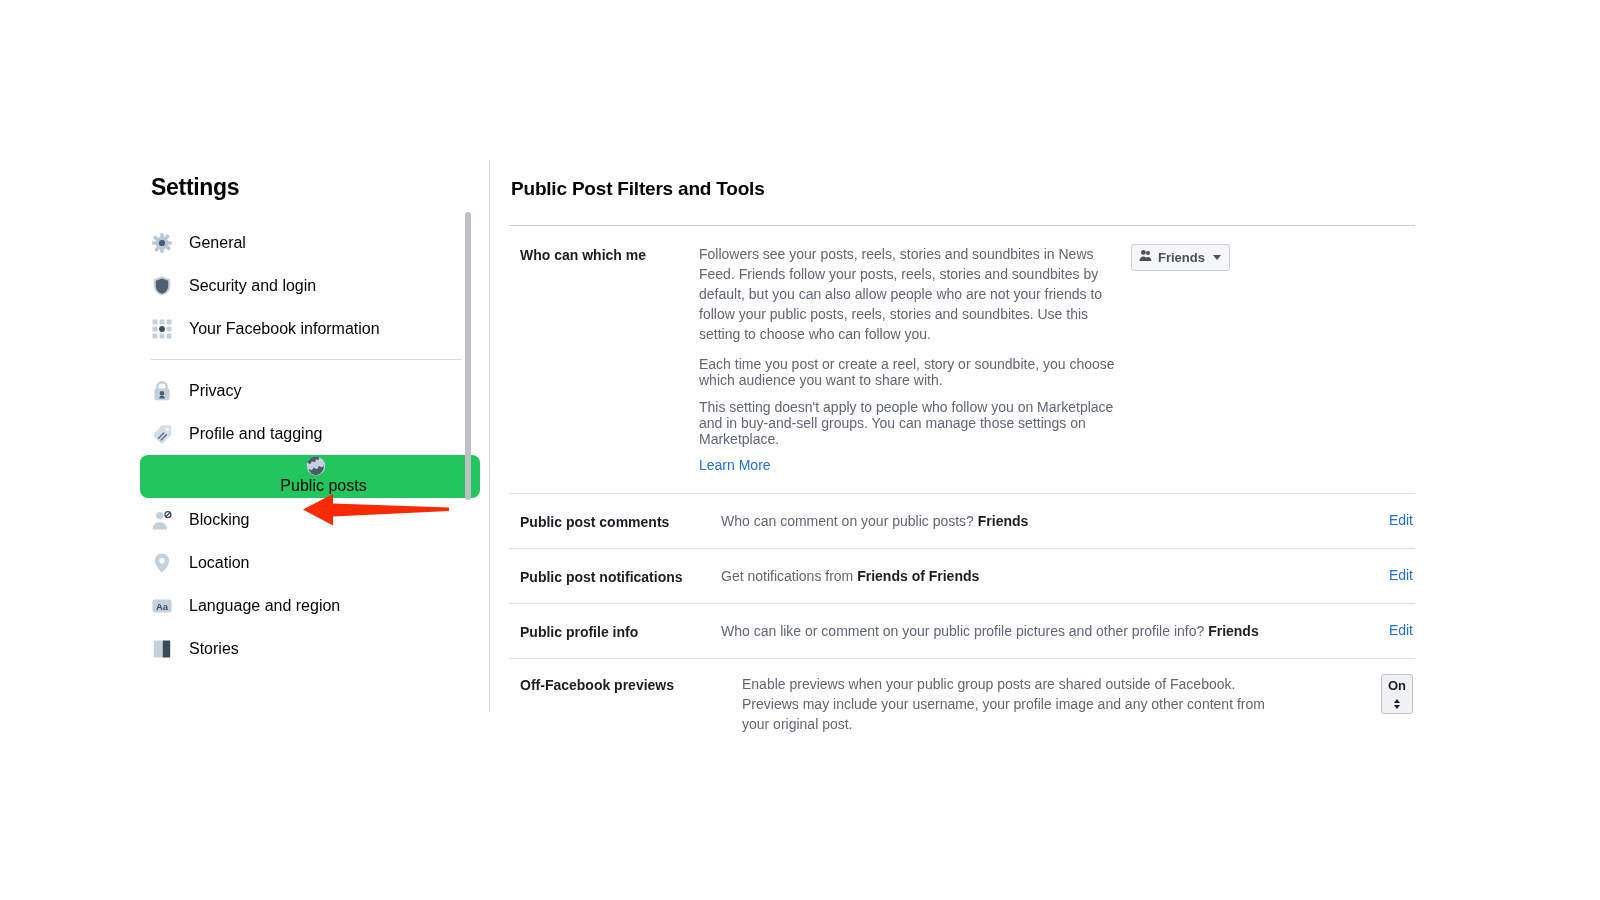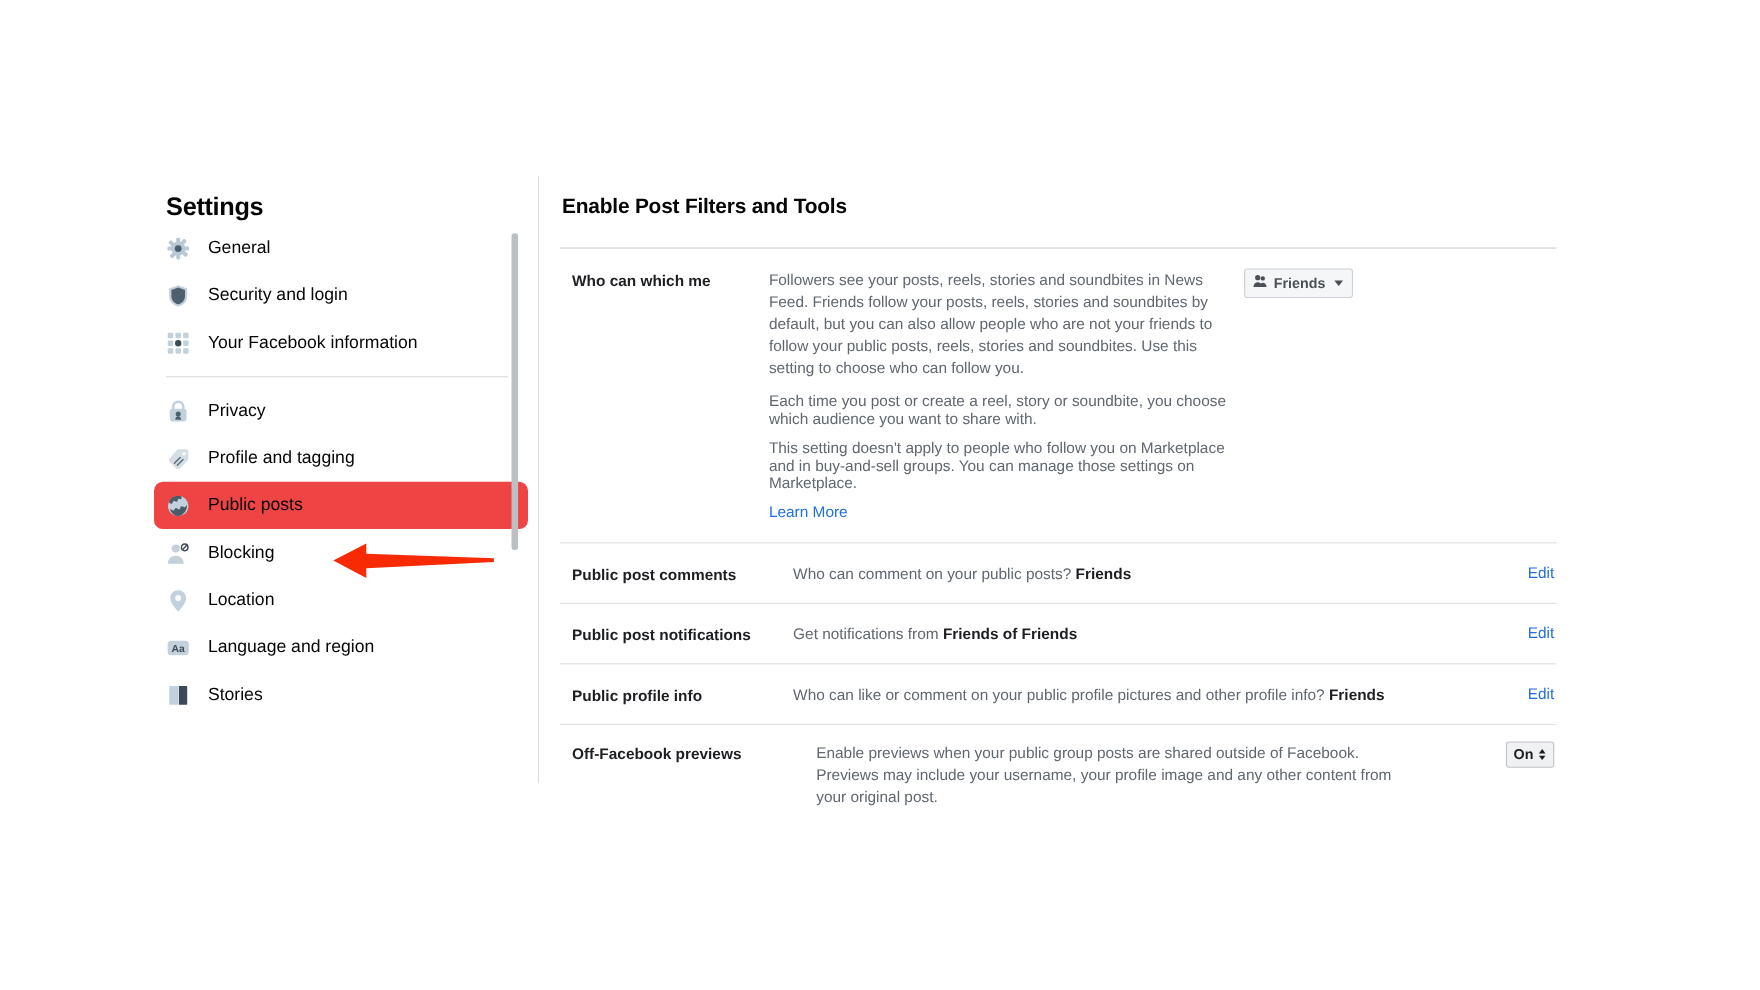--- a/index.html
+++ b/index.html
@@ -19,32 +19,32 @@
     border-right: 1px solid #dcdfe4;
   }
   #settings-title {
     position: absolute;
     left: 11px; top: 14px;
     font-size: 23px; font-weight: bold;
     color: #050505; letter-spacing: -0.3px;
   }
   #nav-list {
     position: absolute;
-    left: 0px; top: 44px;
+    left: 0px; top: 61px;
     width: 340px;
   }
   .nav-item {
     display: flex; align-items: center;
     height: 43px;
     padding-left: 11px;
     border-radius: 8px;
     margin-bottom: 0px;
     cursor: pointer;
   }
-  .nav-item.selected { background: #ef4444; }
+  .nav-item.selected { background: #22c55e; flex-direction: column; }
   .nav-label {
     font-size: 16px; color: #050505;
     margin-left: 16px; white-space: nowrap;
   }
   .nav-icon {
     width: 22px; height: 22px;
     flex: 0 0 22px;
     display: flex; align-items: center; justify-content: center;
   }
   .nav-icon svg { display: block; }
@@ -163,20 +163,21 @@
     display: inline-flex; align-items: center;
     gap: 4px;
     background: #f0f1f2;
     border: 1px solid #bec2c9;
     border-radius: 3px;
     padding: 3px 6px;
     font-size: 13px; font-weight: bold;
     color: #1c1e21;
     cursor: pointer;
     line-height: 16px;
+    flex-direction: column;
   }
   .mini-select .updown {
     display: inline-flex; flex-direction: column;
     line-height: 5px; font-size: 8px; color: #444;
   }
 
   
   #row-comments .row-label,
   #row-notifications .row-label,
   #row-profile-info .row-label { padding-top: 2px; }
@@ -339,21 +340,21 @@
   </div>
 
   <div id="red-arrow">
     <svg width="150" height="36" viewBox="0 0 150 36">
       <path d="M3 17.5 L33 2 L33 11.5 L149 15.4 L149 19.0 L33 24.5 L33 33.5 Z" fill="#f82a04"></path>
     </svg>
   </div>
 
   <div id="main">
 
-    <div id="main-heading">Enable Post Filters and Tools</div>
+    <div id="main-heading">Public Post Filters and Tools</div>
     <div class="section-rule"></div>
 
     <div class="row" id="row-follow">
       <div class="row-label">Who can which me</div>
       <div class="row-body">
         <p id="follow-desc-1">Followers see your posts, reels, stories and soundbites in News Feed. Friends follow your posts, reels, stories and soundbites by default, but you can also allow people who are not your friends to follow your public posts, reels, stories and soundbites. Use this setting to choose who can follow you.</p>
         <p id="follow-desc-2">Each time you post or create a reel, story or soundbite, you choose which audience you want to share with.</p>
         <p id="follow-desc-3">This setting doesn't apply to people who follow you on Marketplace and in buy-and-sell groups. You can manage those settings on Marketplace.</p>
         <span class="link">Learn More</span>
       </div>

